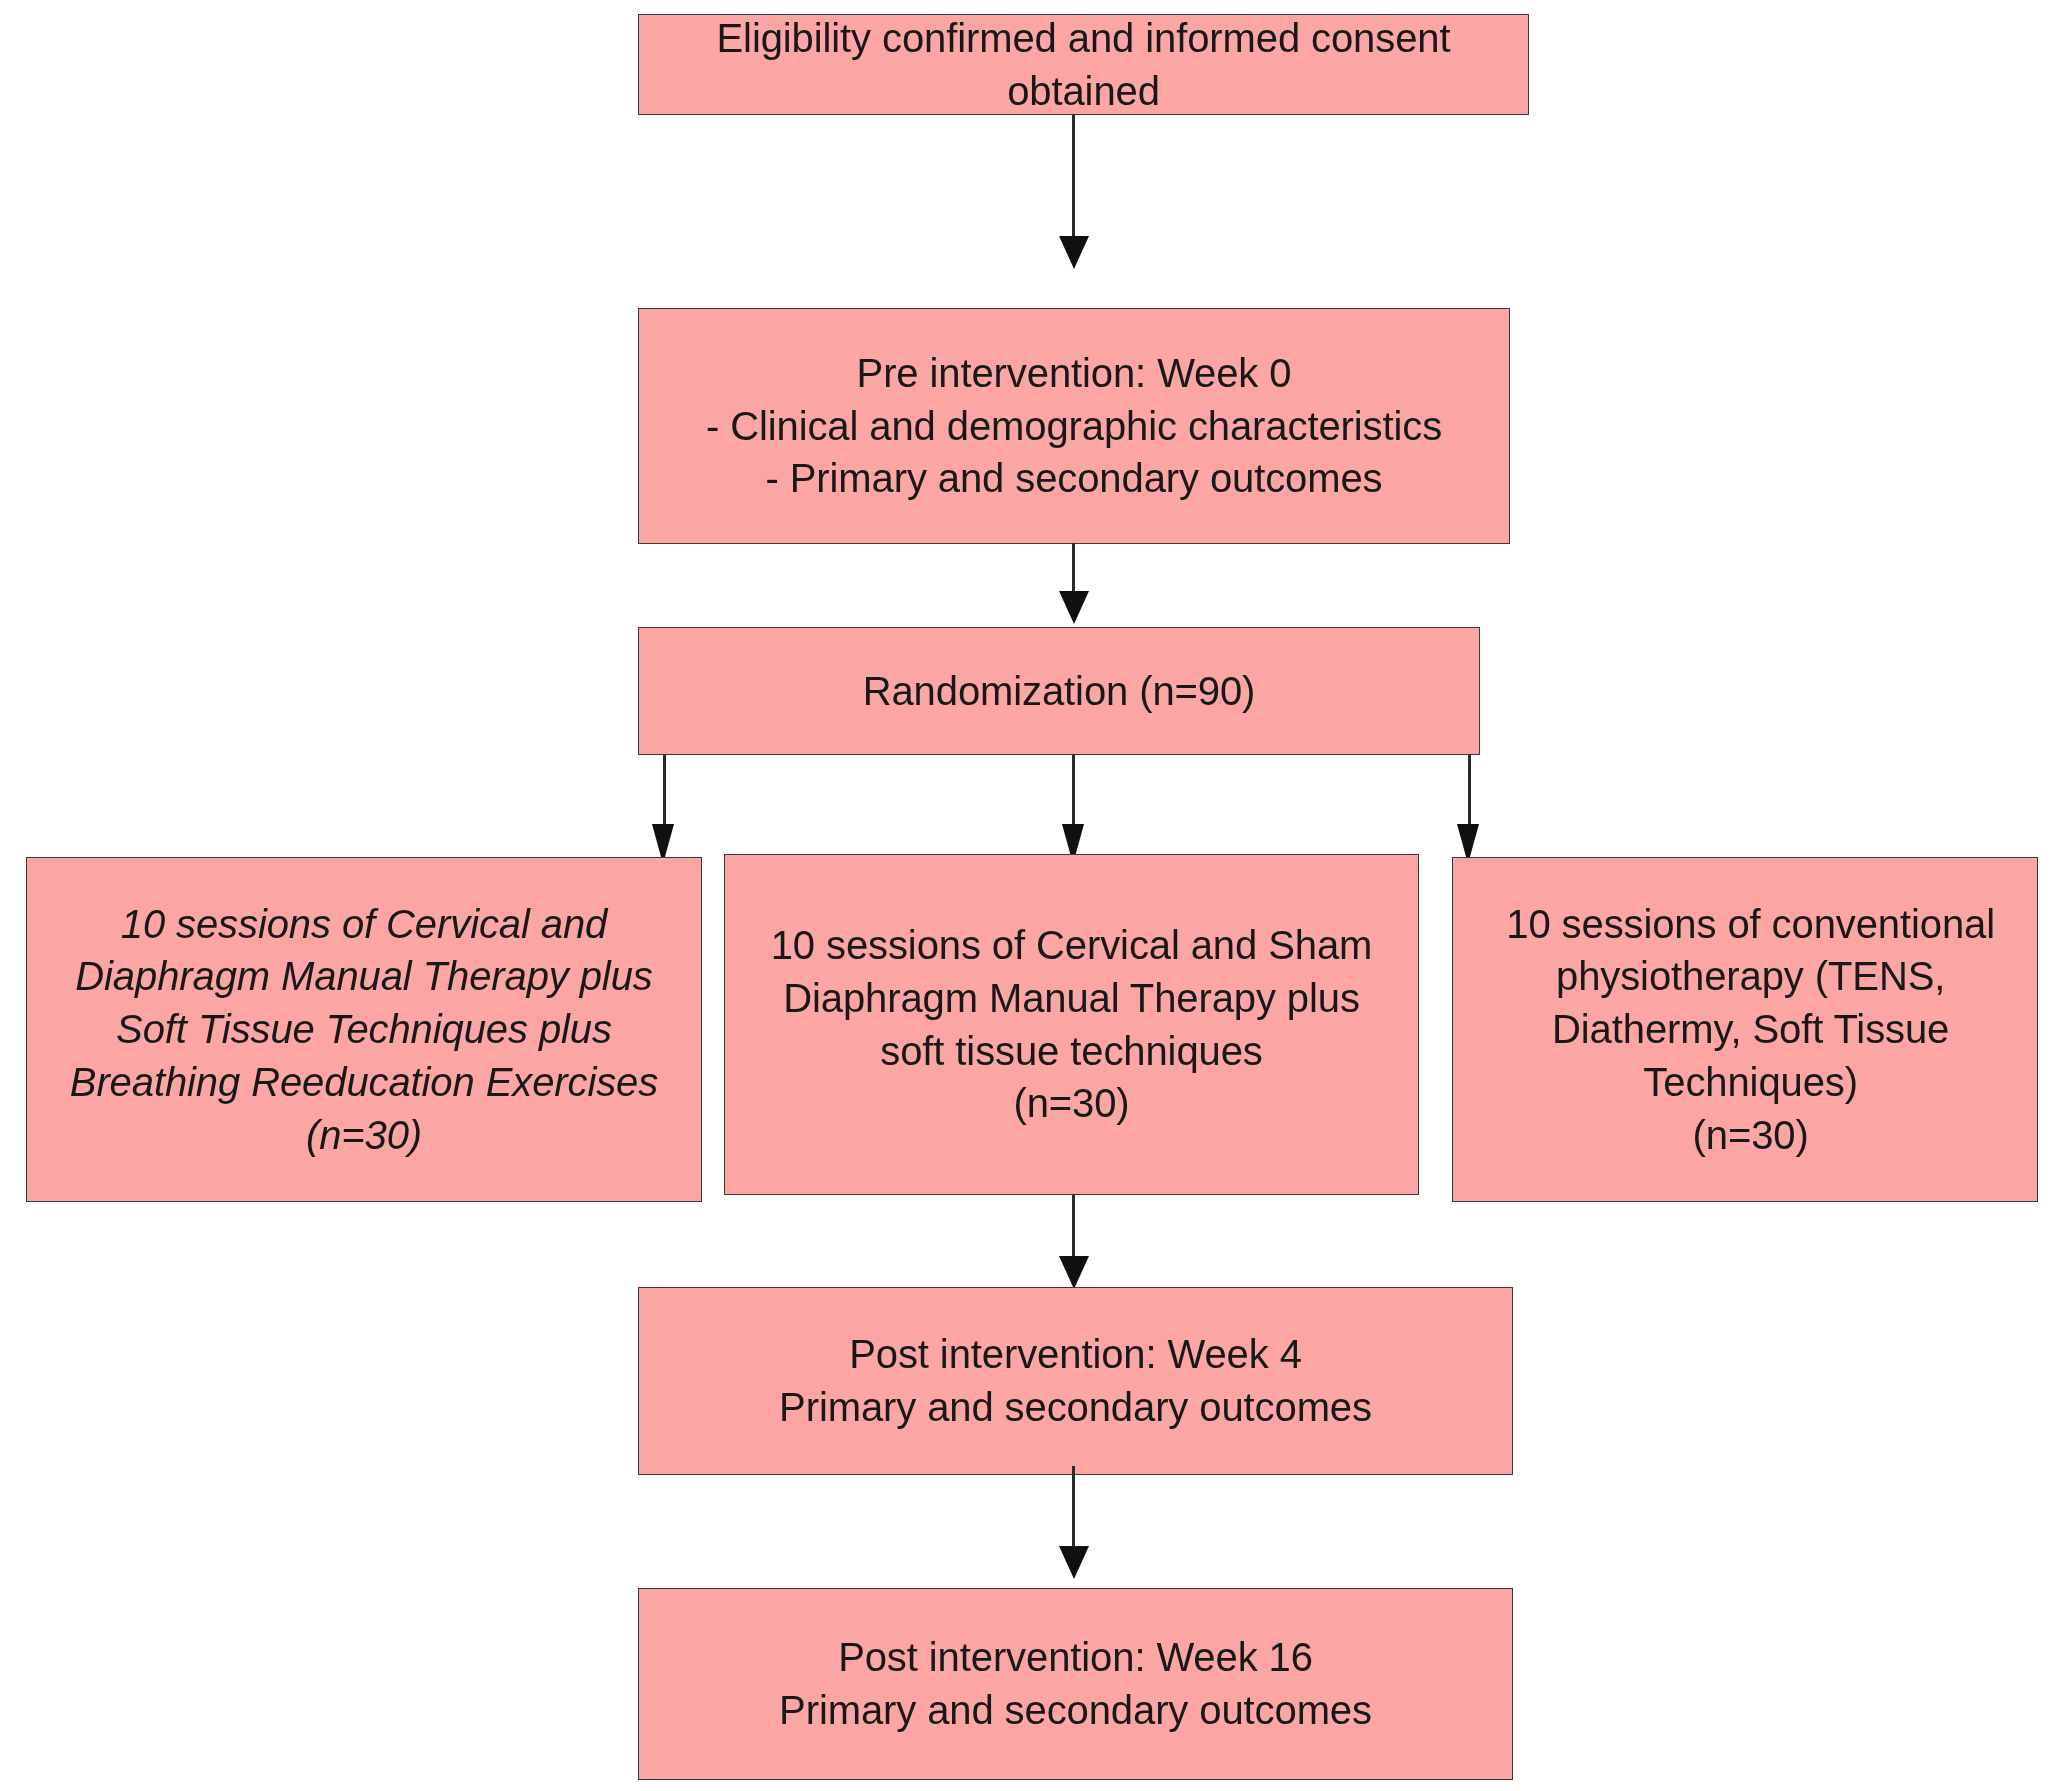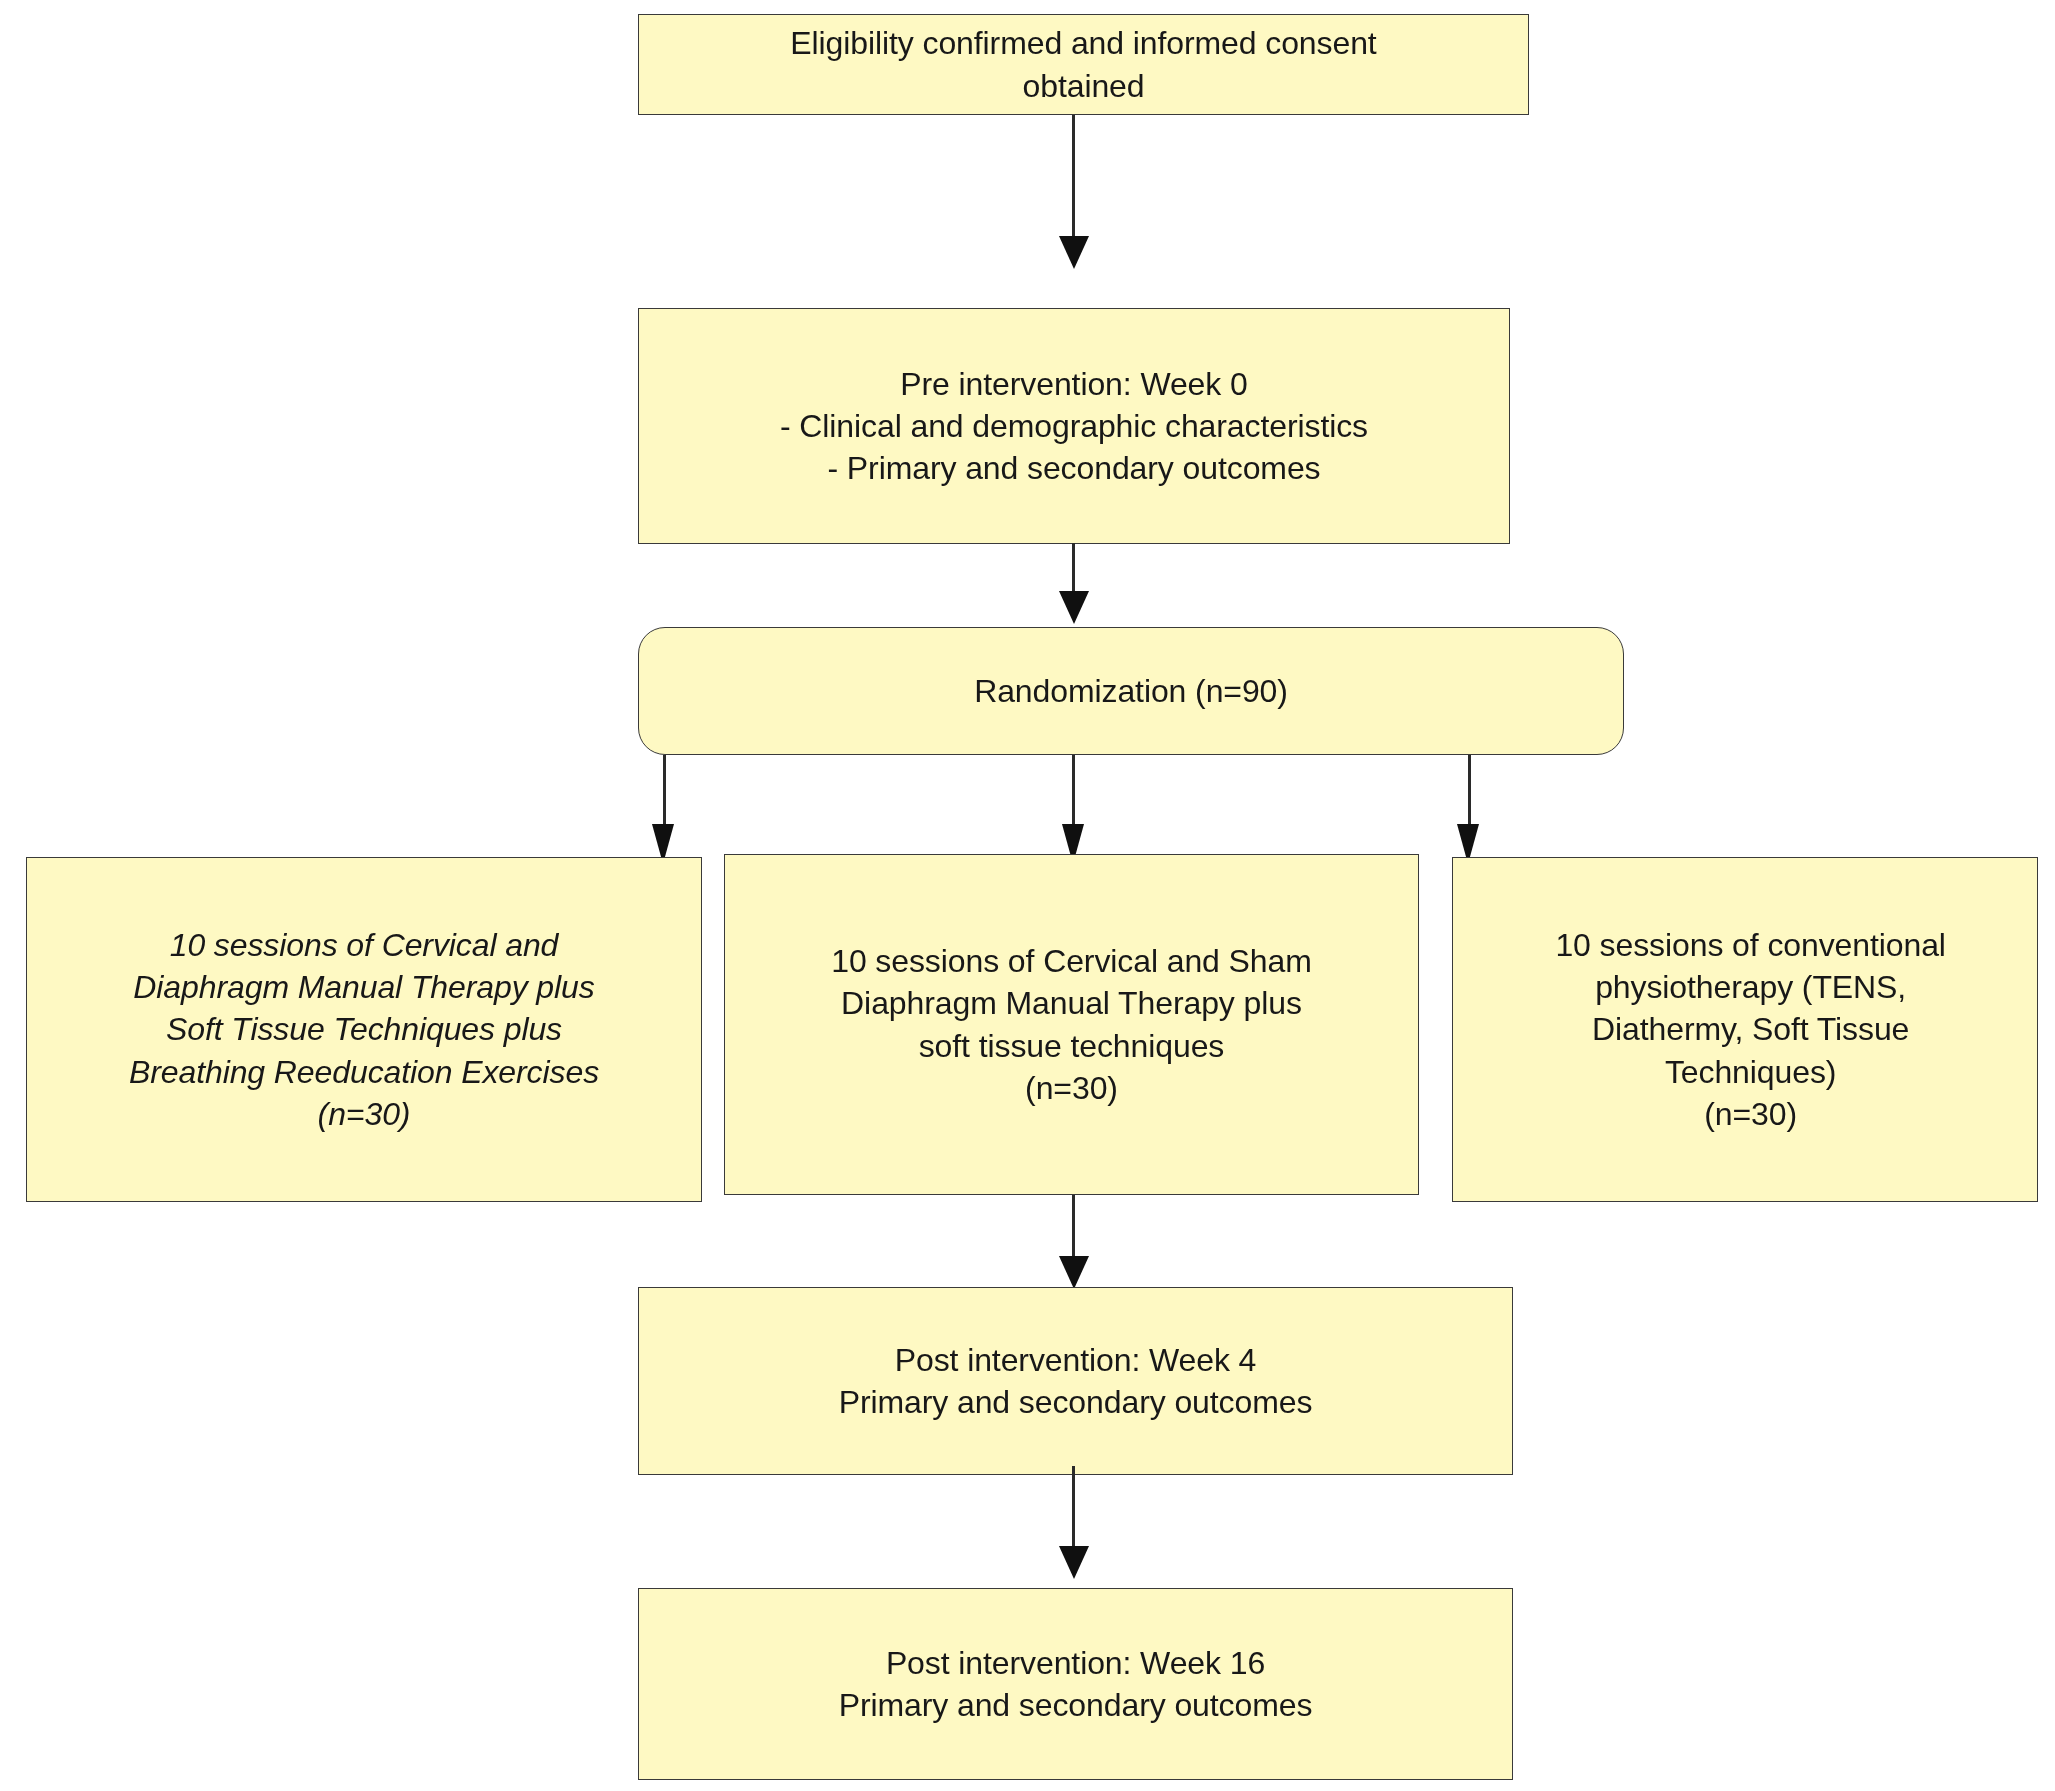--- a/index.html
+++ b/index.html
@@ -14,42 +14,42 @@
   #canvas {
     position: relative;
     width: 2056px;
     height: 1792px;
     background: #ffffff;
     overflow: hidden;
   }
   .node {
     position: absolute;
     box-sizing: border-box;
-    background: #fef9c3;
+    background: #fca5a5;
     border: 1.9px solid #3a3a3a;
     display: flex;
     align-items: center;
     justify-content: center;
     text-align: center;
     color: #181818;
     font-family: "Liberation Sans", sans-serif;
-    font-size: 32px;
+    font-size: 40px;
     line-height: 1.32;
     letter-spacing: -0.1px;
     padding: 5.1px 16.7px;
   }
   .node .txt {
     width: 100%;
     white-space: pre-line;
   }
 
   
   #node-eligibility      { left: 638px;  top: 14px;   width: 891px; height: 101px; }
   #node-pre-intervention { left: 638px;  top: 308px;  width: 872px; height: 236px; }
-  #node-randomization    { left: 638px;  top: 627px;  width: 986px; height: 128px; border-radius: 27px; }
+  #node-randomization    { left: 638px;  top: 627px;  width: 842px; height: 128px; }
 
   #node-arm-experimental { left: 26px;   top: 857px; width: 676px; height: 345px; font-style: italic; }
   #node-arm-sham         { left: 724px; top: 854px; width: 695px; height: 341px; }
   #node-arm-control      { left: 1452px; top: 857px; width: 586px;  height: 345px; padding-left: 28px; }
 
   #node-post-week4       { left: 638px;  top: 1287px; width: 875px; height: 188px; }
   #node-post-week16      { left: 638px;  top: 1588px; width: 875px; height: 192px; }
 
   
   .edge-stem {

